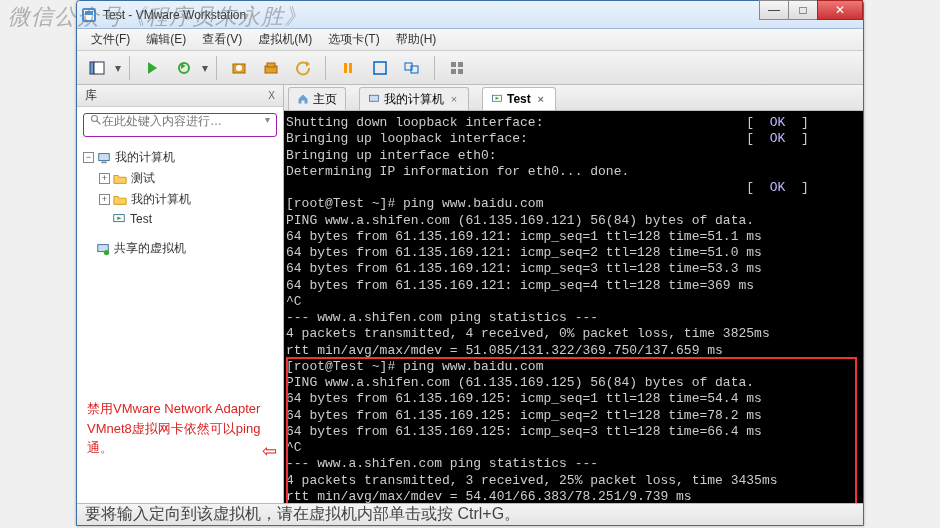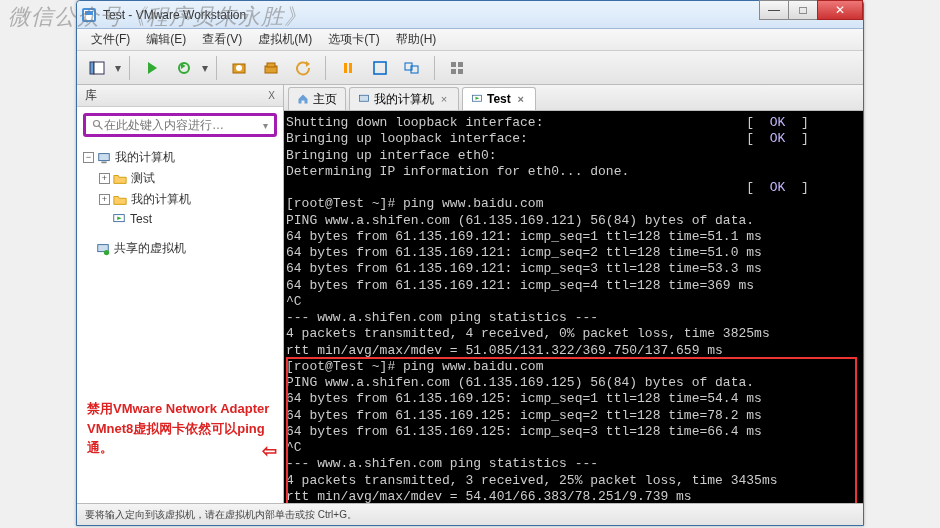--- a/index.html
+++ b/index.html
@@ -14,40 +14,40 @@
 .winbtn.close { background: linear-gradient(#e77,#c33); color: #fff; width: 46px; border-color:#a22; }
 .menubar { height: 22px; background: linear-gradient(#f8f8f8,#ececec); border-bottom: 1px solid #ccc; display: flex; align-items: center; padding: 0 6px; font-size: 12px; color:#333; }
 .menubar .menu { padding: 18px 8px; cursor: default; }
 .toolbar { height: 34px; background: linear-gradient(#f4f4f4,#e4e4e4); border-bottom: 1px solid #bbb; display: flex; align-items: center; padding: 0 6px; gap: 4px; }
 .toolbtn { width: 28px; height: 26px; display:flex; align-items:center; justify-content:center; border-radius:2px; }
 .toolbtn svg { width: 16px; height: 16px; }
 .sep { width:1px; height: 24px; background:#bbb; margin:0 4px; }
 .main { display: flex; height: calc(100% - 28px - 22px - 34px - 22px); }
 .sidebar { width: 207px; border-right: 1px solid #bbb; background:#fff; display:flex; flex-direction:column; }
 .sidehead { height: 22px; background: linear-gradient(#f4f4f4,#e4e4e4); border-bottom:1px solid #ccc; display:flex; align-items:center; padding:0 8px; color:#333; justify-content:space-between;}
-.searchbox { margin:6px; border:3px solid #a21caf; border-radius:3px; height:24px; display:flex; align-items:center; padding:0 6px; color:#888; }
+.searchbox { margin:6px; border:1px solid #a21caf; border-radius:3px; height:24px; display:flex; align-items:flex-start; padding:0 6px; color:#888; }
 .searchbox input { border:none; outline:none; flex:1; font-size:12px; background:transparent; }
 .tree { padding: 4px 2px; font-size:12px; color:#333; }
 .treenode { display:flex; align-items:center; padding:2px 0; }
 .treenode .exp { width:11px; height:11px; border:1px solid #888; display:inline-flex; align-items:center; justify-content:center; font-size:9px; margin-right:3px; color:#555; line-height:1; }
 .treenode .noexp { width:13px; display:inline-block; }
 .ticon { width:14px; height:14px; margin-right:4px; }
 .tree .lvl1 { padding-left: 4px; }
 .tree .lvl2 { padding-left: 20px; }
-.annot { position:absolute; bottom: 60px; left: 10px; width: 190px; color:#d22; font-size:13px; line-height:1.5;font-weight:bold; }
+.annot { position:absolute; bottom: 60px; left: 10px; width: 190px; color:#d22; font-size:13px; line-height:1.5; }
 .annot .arrow { display:inline-block; font-size:18px; color:#d22; float:right;}
 .content { flex:1; display:flex; flex-direction:column; background:#fff; }
 .tabs { height: 26px; background: linear-gradient(#f4f4f4,#e4e4e4); border-bottom:1px solid #bbb; display:flex; align-items:flex-end; padding-left:4px; }
-.tab { height:23px; padding:0 8px; display:flex; align-items:center; gap:4px; border:1px solid #bbb; border-bottom:none; background:#eee; margin-right:3px; font-size:12px; border-radius:3px 3px 0 0; }
+.tab { height:23px; padding:0 8px; display:flex; align-items:center; gap:4px; border:1px solid #bbb; border-bottom:none; background:#eee; margin-right:13px; font-size:12px; border-radius:3px 3px 0 0; }
 .tab.active { background:#fff; font-weight:bold; }
 .tab .x { width:12px; height:12px; display:inline-flex; align-items:center; justify-content:center; font-size:11px; color:#777; }
 .terminal { flex:1; background:#000; color:#ccc; font-family: "Courier New", monospace; font-size:13px; line-height:1.25; padding: 4px 2px; white-space:pre; overflow:hidden; position:relative; }
 .ok { color:#c4b5fd; }
 .terminal .redbox { position:absolute; border:2px solid #e33; left:2px; right:6px; }
-.statusbar { height:22px; background: linear-gradient(#f4f4f4,#e4e4e4); border-top:1px solid #bbb; display:flex; align-items:center; padding:0 8px; font-size:10px; color:#444; }
+.statusbar { height:22px; background: linear-gradient(#f4f4f4,#e4e4e4); border-top:1px solid #bbb; display:flex; align-items:center; padding:0 8px; font-size:16px; color:#444; }
 .watermark { position:absolute; top:2px; left:8px; font-size:22px; color: rgba(120,120,120,0.55); font-family:"SimSun"; pointer-events:none; letter-spacing:1px; z-index:99;font-style:italic; }
 </style>
 </head>
 <body>
 
 <div class="watermark">微信公众号《程序员朱永胜》</div>
 
 <div class="window">
   <div class="titlebar">
     <svg class="icon" viewBox="0 0 16 16">

